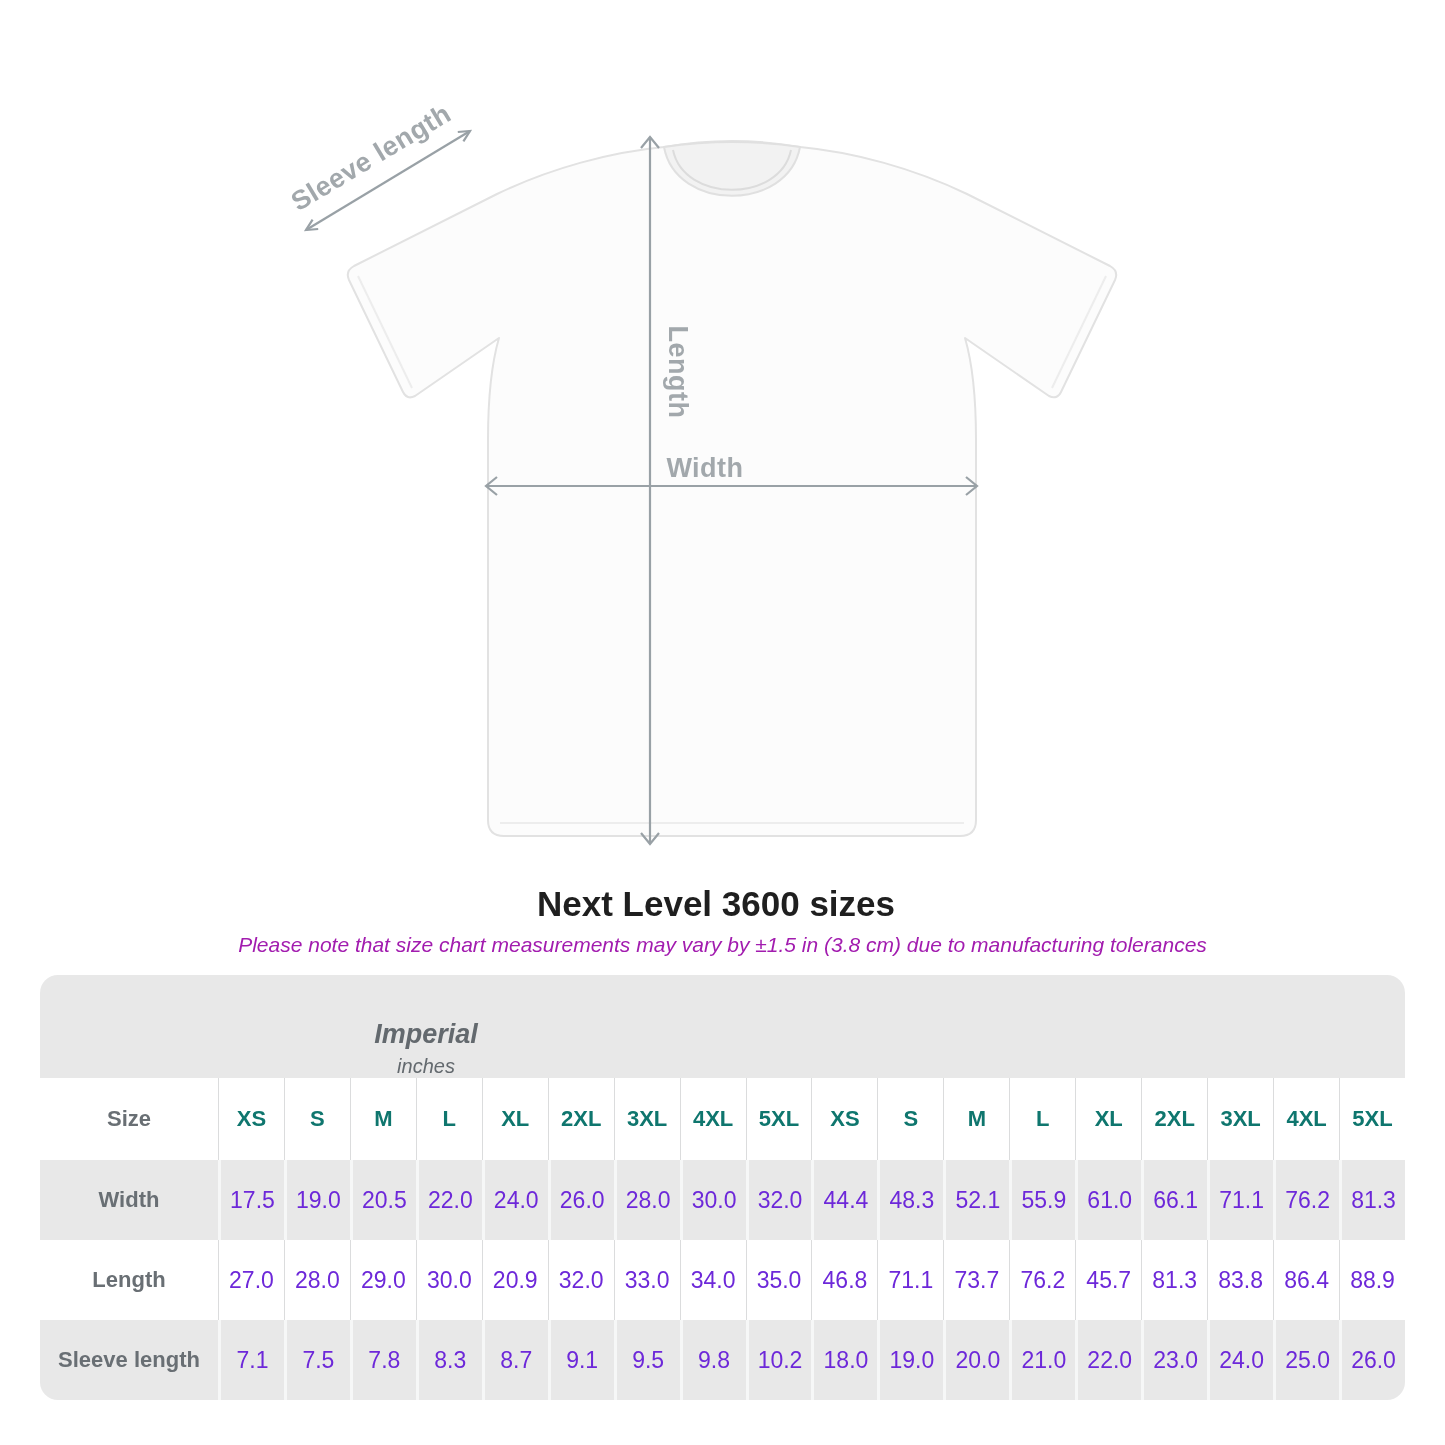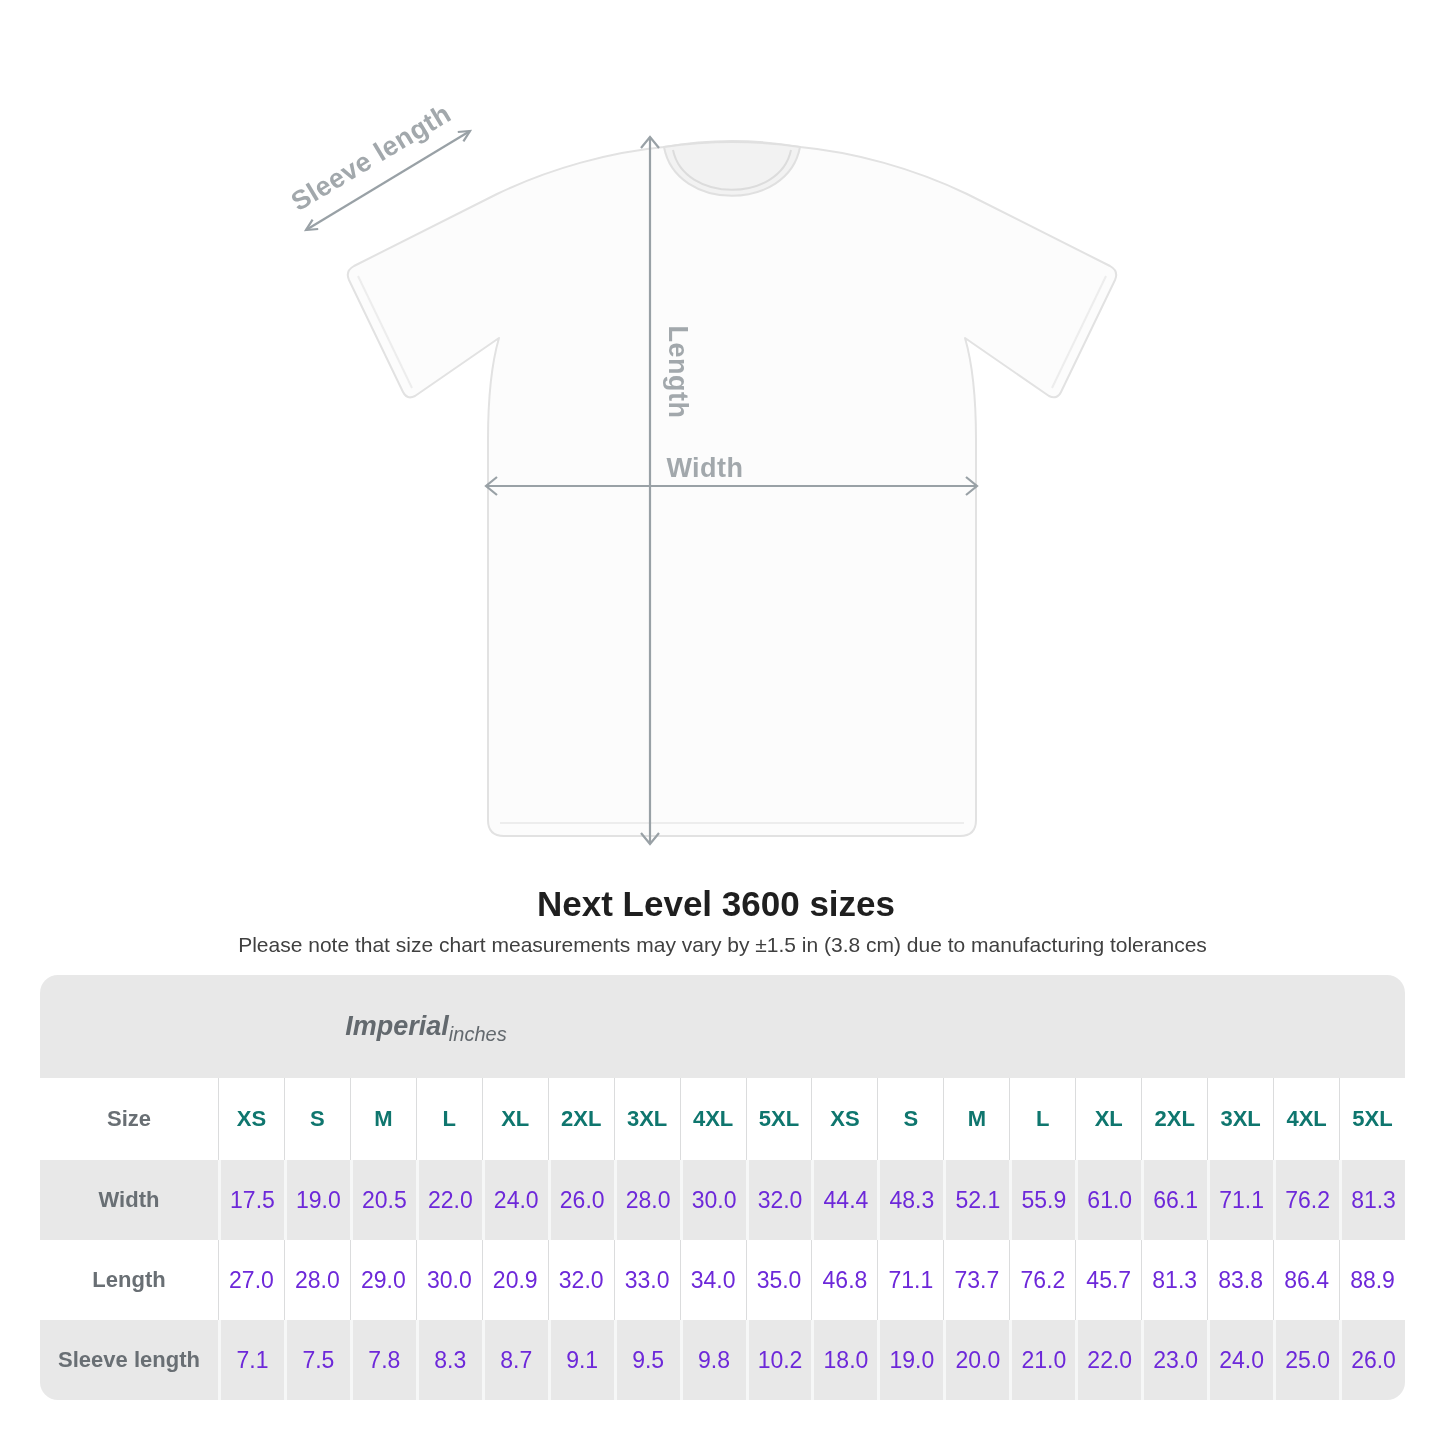--- a/index.html
+++ b/index.html
@@ -11,28 +11,28 @@
   .neck{fill:#f2f2f2;stroke:#e0e0e0;stroke-width:2;}
   .seam{fill:none;stroke:#dcdcdc;stroke-width:2;}
   .stitch{fill:none;stroke:#ededed;stroke-width:2;}
   .aline{fill:none;stroke:#99a1a6;stroke-width:2.2;}
   .dlabel{font-family:"Liberation Sans",sans-serif;font-weight:bold;font-size:27px;
           fill:#a2a8ac;letter-spacing:0.5px;}
   
   .title{position:absolute;top:884px;left:0;width:1432px;text-align:center;
          font-size:35px;font-weight:bold;color:#1f1f1f;}
   .subtitle{position:absolute;top:933px;left:0;width:1445px;text-align:center;
-            font-size:21px;color:#404040;}
+            font-size:21px;font-style:italic;color:#a21caf;}
   
   .table{position:absolute;top:975px;left:40px;width:1365px;border-radius:18px;
          overflow:hidden;background:#ffffff;}
   .thead{height:103px;display:grid;grid-template-columns:772fr 593fr;background:#e8e8e8;}
-  .sec{display:flex;flex-direction:row;align-items:center;justify-content:center;}
+  .sec{display:flex;flex-direction:column;align-items:center;justify-content:flex-end;}
   .sec-title{font-size:27px;font-weight:bold;font-style:italic;color:#63696e;}
-  .sec-sub{font-size:20px;font-style:italic;color:#63696e;margin-top:16px;}
+  .sec-sub{font-size:20px;font-style:italic;color:#63696e;margin-top:5px;}
   .trow{display:grid;grid-template-columns:178px repeat(18,1fr);}
   .trow .c{display:flex;align-items:center;justify-content:center;white-space:nowrap;}
   .r-size{height:82px;background:#fff;}
   .r-data{height:80px;}
   .r-white{background:#ffffff;}
   .r-stripe{background:#e8e8e8;}
   .r-white .c + .c{border-left:1px solid #dbdcdd;}
   .r-stripe .c + .c{border-left:3px solid #f6f7f7;}
   .lbl{font-size:22px;font-weight:bold;color:#696f74;}
   .h{font-size:22px;font-weight:bold;color:#0f766e;}

